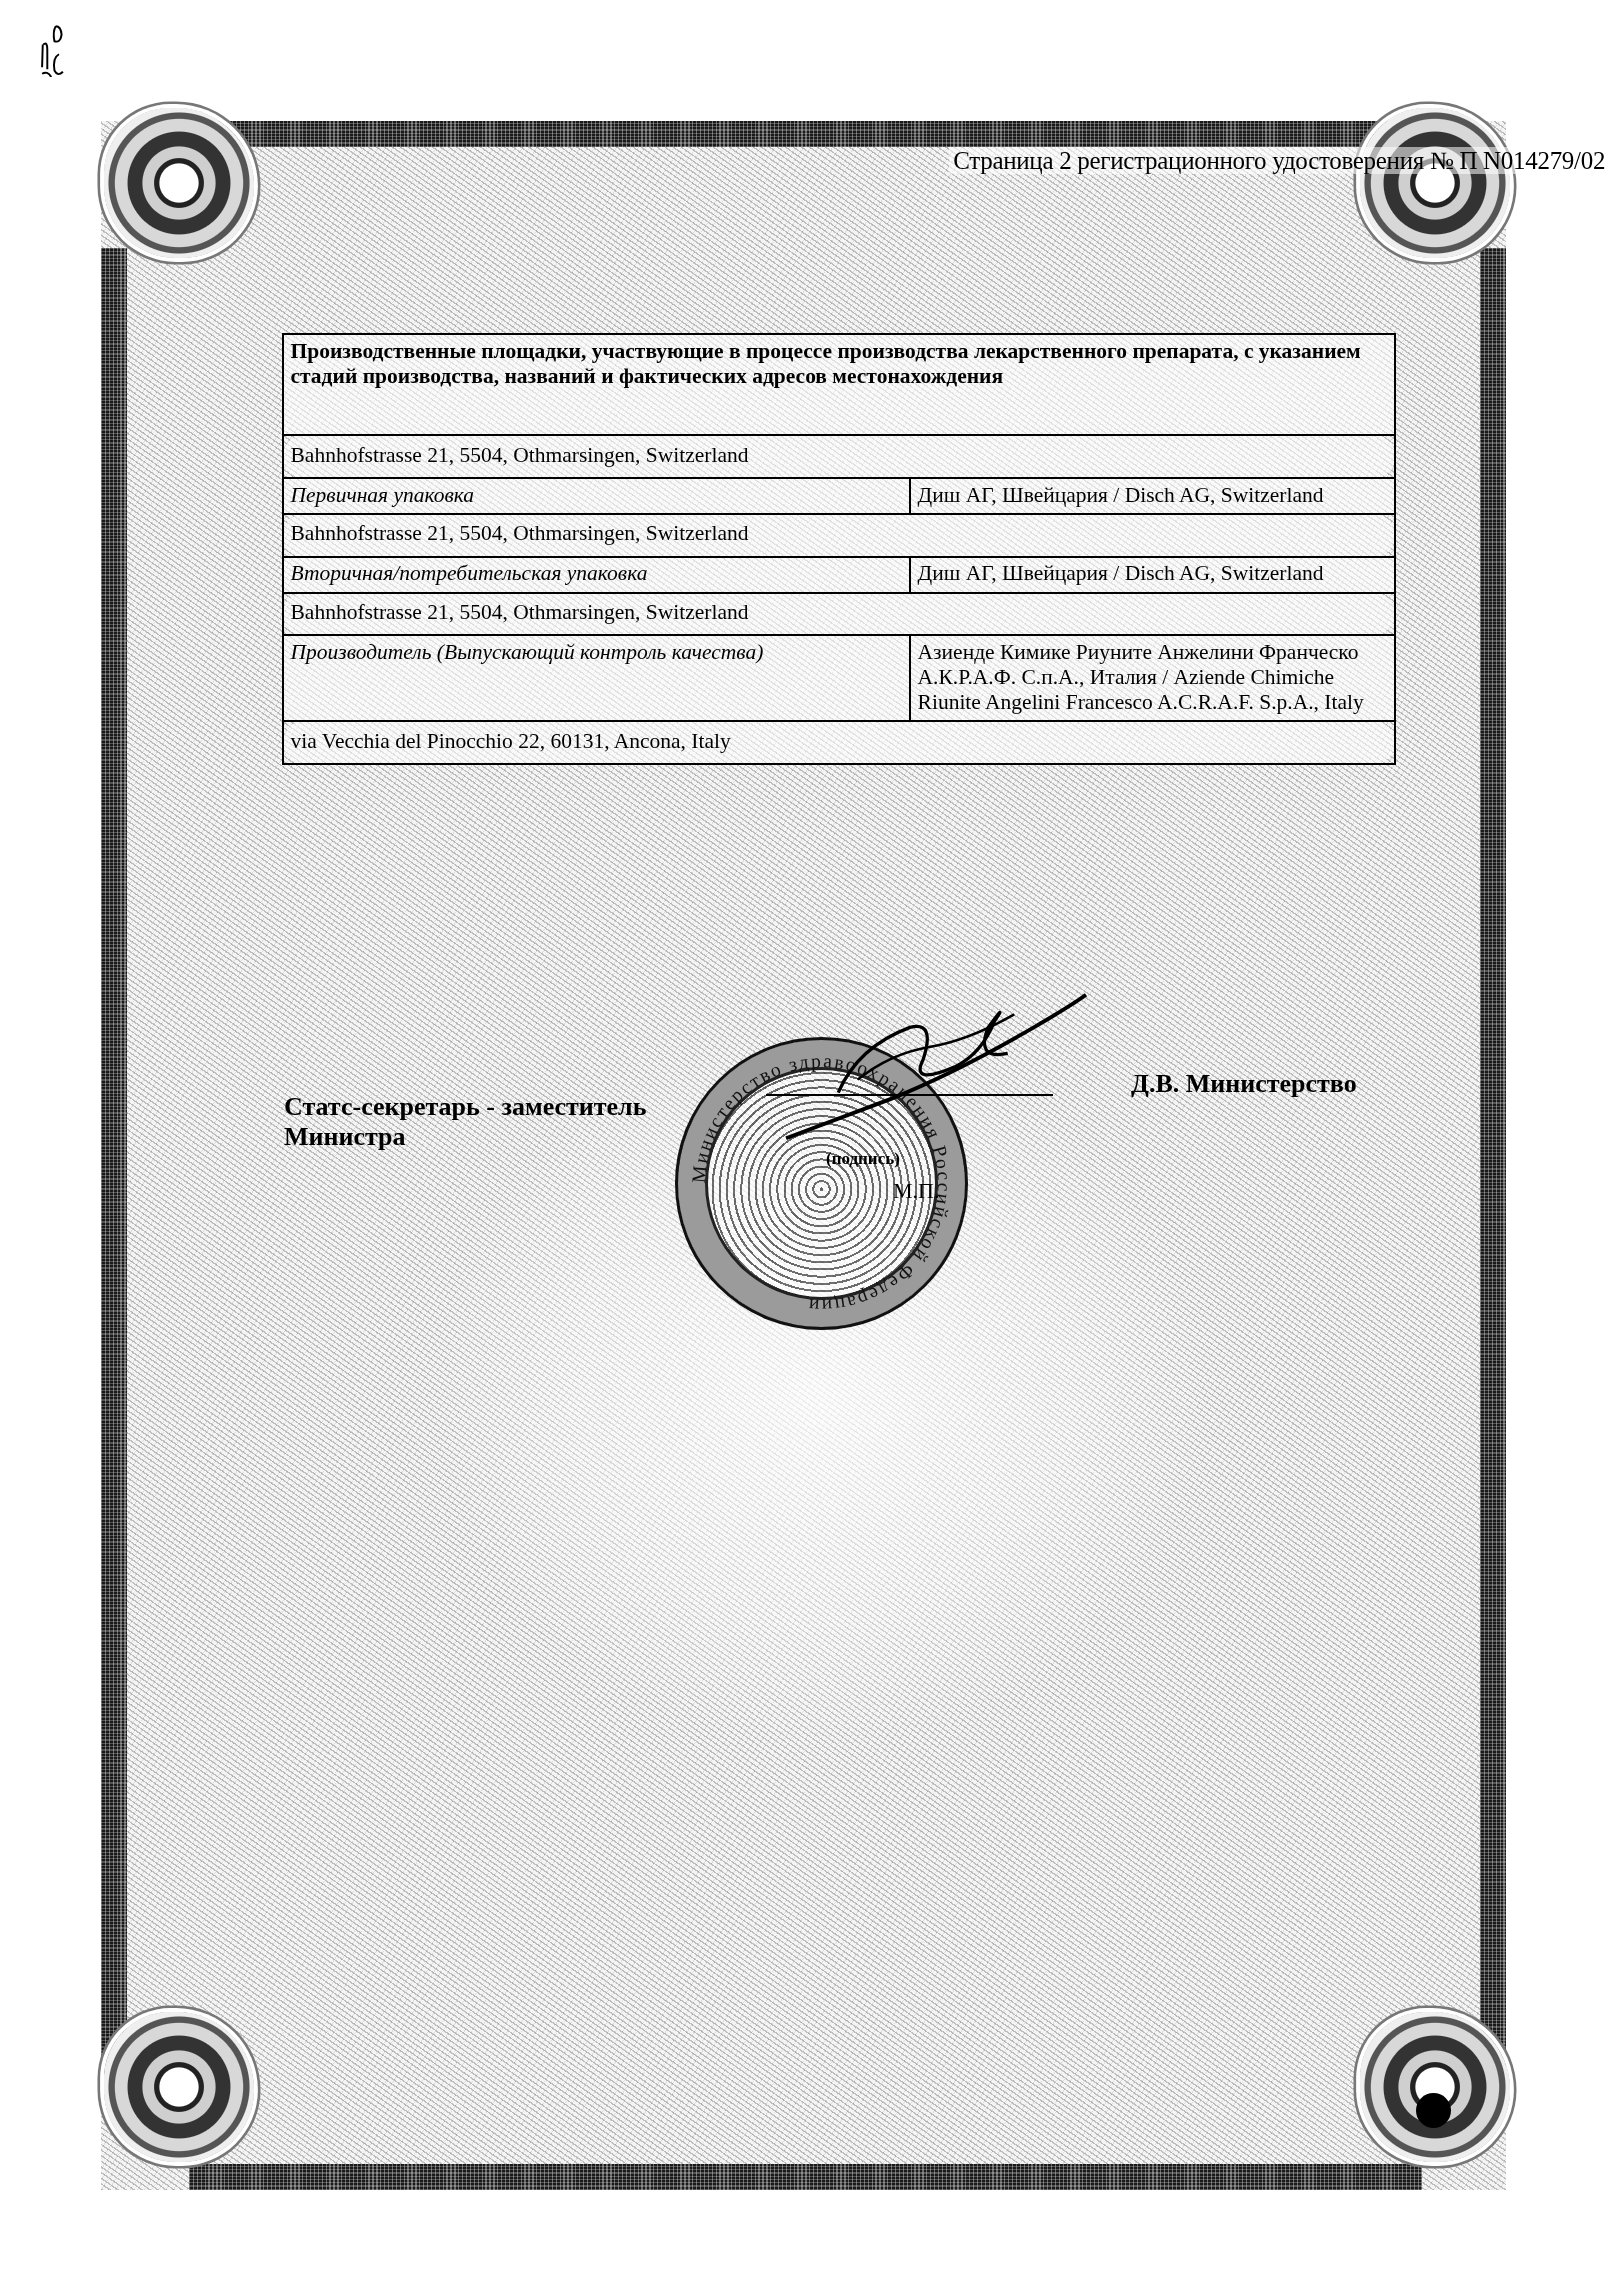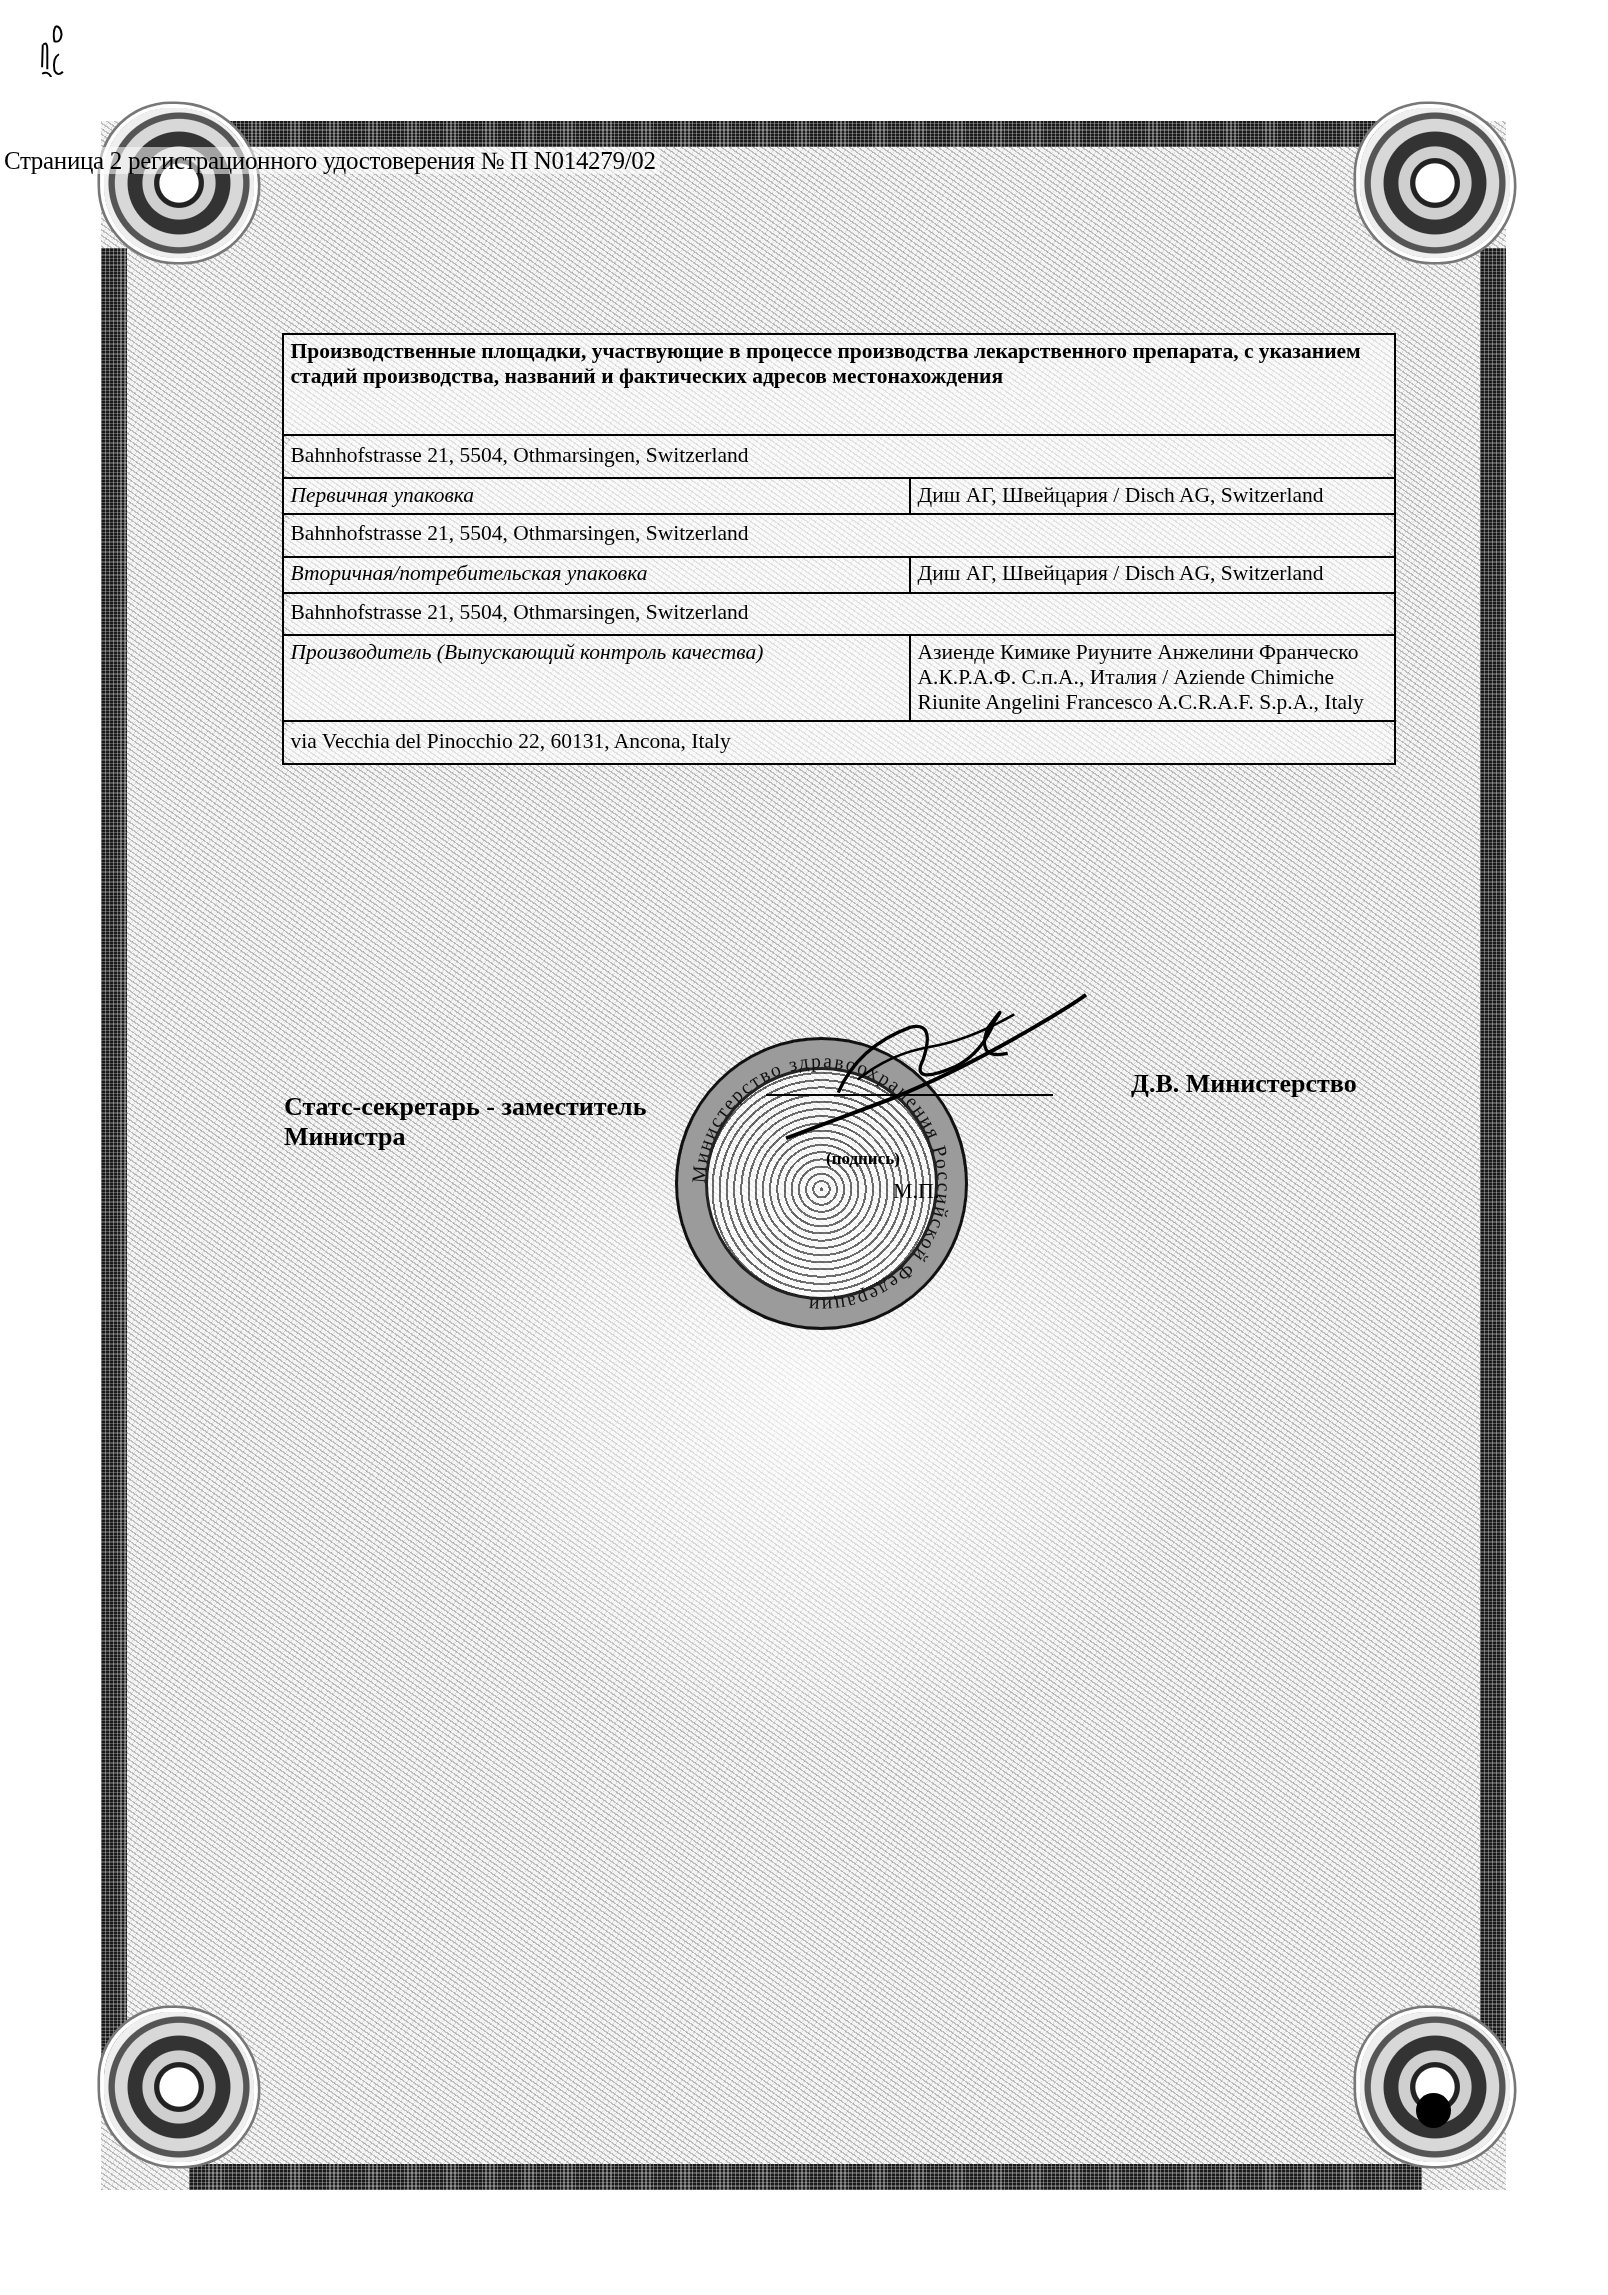--- a/index.html
+++ b/index.html
@@ -86,21 +86,21 @@
       background: #000;
       z-index: 4;
     }
 
     
     .page-title {
       position: absolute;
       left: 0;
       width: 1609px;
       top: 147px;
-      text-align: left;
+      text-align: right;
       font-size: 25px;
       letter-spacing: -0.3px;
       z-index: 5;
     }
     .page-title span {
       background: rgba(255,255,255,0.55);
       padding: 0 3.9px;
     }
 
     

